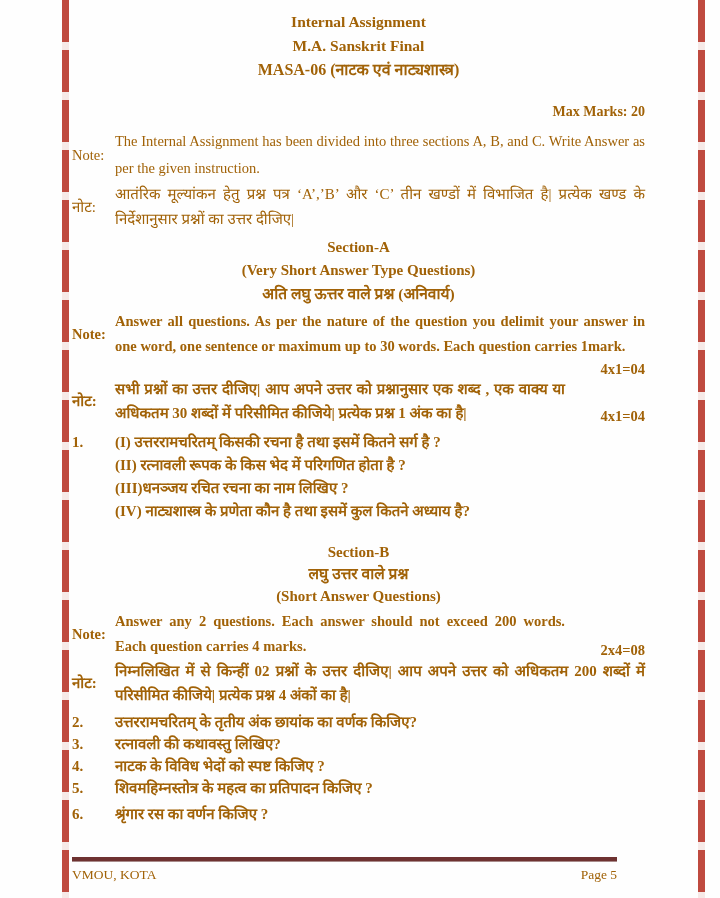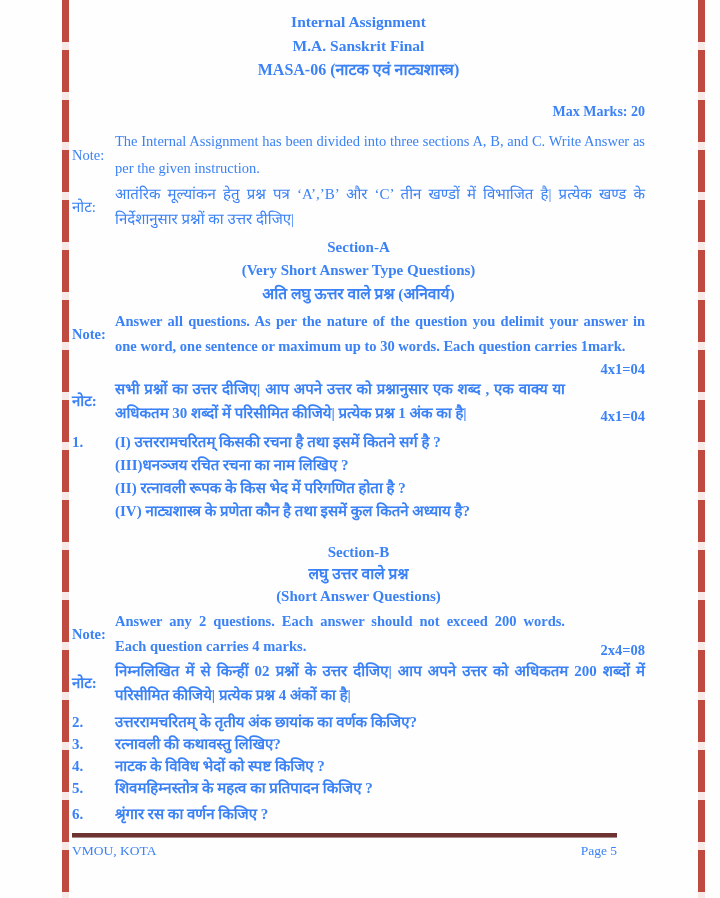--- a/index.html
+++ b/index.html
@@ -1,21 +1,21 @@
 <!DOCTYPE html>
 <html><head>
 <meta charset="utf-8">
 <style>
   html,body{margin:0;padding:0;background:#ffffff;}
   .page{
     position:relative;
     width:720px;height:898px;
     background:#fefefe;
     font-family:"Liberation Serif","DejaVu Serif",serif;
-    color:#3b82f6;
+    color:#a16207;
     overflow:hidden;
   }
   .margin-line{position:absolute;top:0;bottom:0;width:7px;}
   .margin-line.left{left:62px;}
   .margin-line.right{left:698px;}
   .margin-line .bar{
     width:100%;height:100%;
     background:repeating-linear-gradient(to bottom,#bf4a3f 0 42px,#f6e9e7 42px 50px);
   }
   .content{padding:10px 75px 0 72px;}
@@ -42,21 +42,21 @@
   .q1-block{display:flex;margin-top:6px;}
   .q-num{flex:0 0 43px;font-weight:bold;font-size:15px;line-height:23px;}
   .q1-parts{flex:1;}
   .q1-parts div{font-weight:bold;font-size:15px;line-height:23px;}
   .secb-head{margin-top:18px;}
   .secb-head .sec-line{line-height:22px;}
   .q-list{margin-top:4px;}
   .q-row{display:flex;}
   .q-row .q-num{line-height:22px;}
   .q-row .q-text{flex:1;font-weight:bold;font-size:15px;line-height:22px;}
-  .footer{position:absolute;left:72px;top:833px;width:545px;}
+  .footer{position:absolute;left:72px;top:857px;width:545px;}
   .footer-rule{height:4px;background:#6e3231;border-bottom:1px solid #a98b8b;}
   .footer-row{display:flex;justify-content:space-between;margin-top:4px;font-size:13.5px;line-height:17px;}
 </style>
 </head>
 <body>
 
 <div class="page">
 
   <div class="margin-line left">
       <div class="bar"></div>
@@ -100,22 +100,22 @@
     <div class="note-row hi-bold rel">
       <div class="note-label">नोट:</div>
       <div class="note-text" style="padding-right:80px;">सभी प्रश्नों का उत्तर दीजिए| आप अपने उत्तर को प्रश्नानुसार एक शब्द , एक वाक्य या अधिकतम 30 शब्दों में परिसीमित कीजिये| प्रत्येक प्रश्न 1 अंक का है|</div>
       <div class="marks-abs">4x1=04</div>
     </div>
 
     <div class="q1-block">
       <div class="q-num">1.</div>
       <div class="q1-parts">
         <div>(I) उत्तररामचरितम् किसकी रचना है तथा इसमें कितने सर्ग है ?</div>
+        <div>(II) रत्नावली रूपक के किस भेद में परिगणित होता है ?</div>
         <div>(III)धनञ्जय रचित रचना का नाम लिखिए ?</div>
-        <div>(II) रत्नावली रूपक के किस भेद में परिगणित होता है ?</div>
         <div>(IV) नाट्यशास्त्र के प्रणेता कौन है तथा इसमें कुल कितने अध्याय है?</div>
       </div>
     </div>
 
     <div class="center secb-head">
       <div class="sec-line">Section-B</div>
       <div class="sec-line devn">लघु उत्तर वाले प्रश्न</div>
       <div class="sec-line">(Short Answer Questions)</div>
     </div>
 

